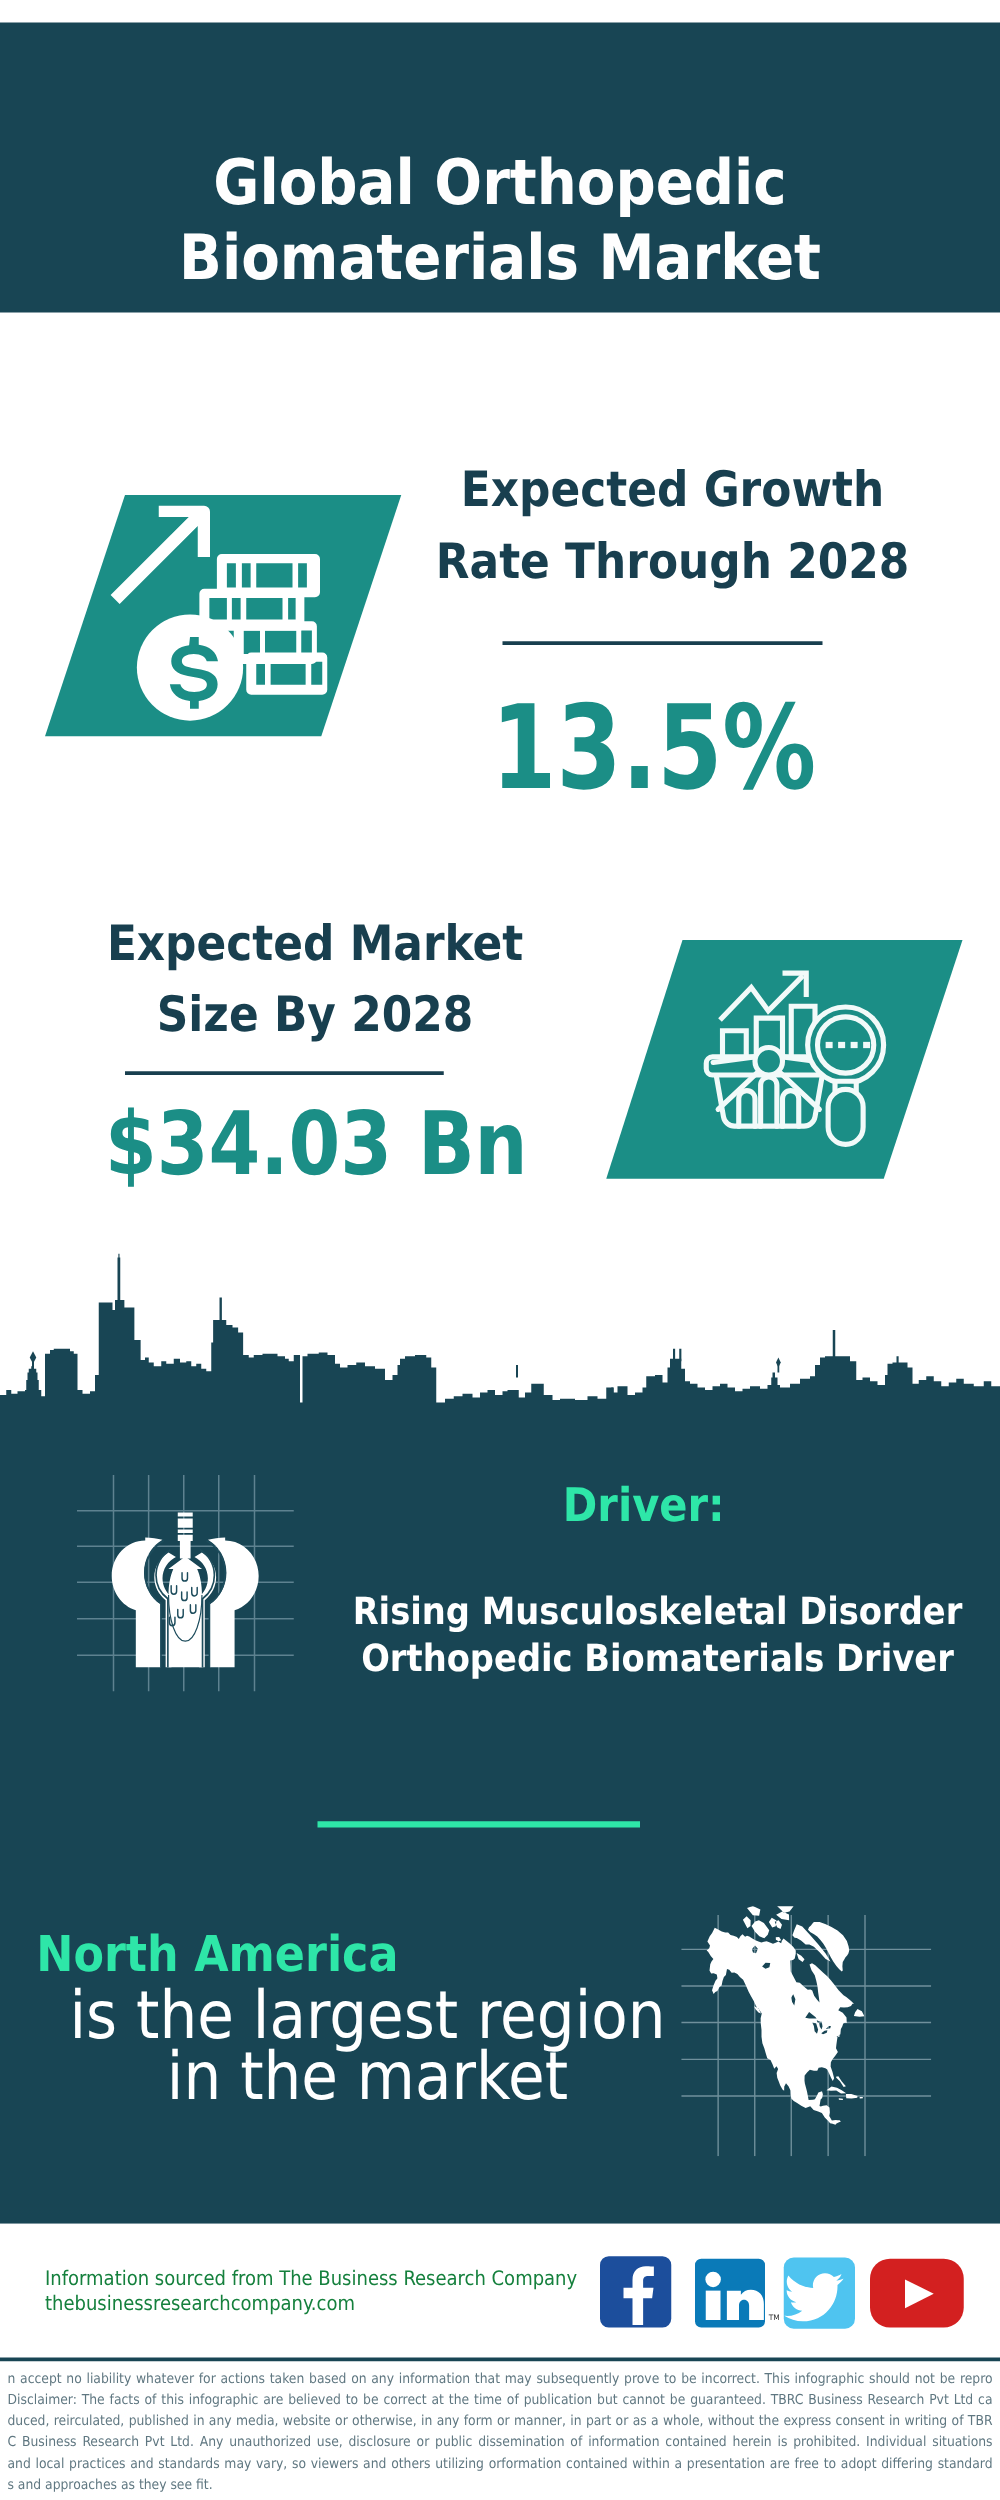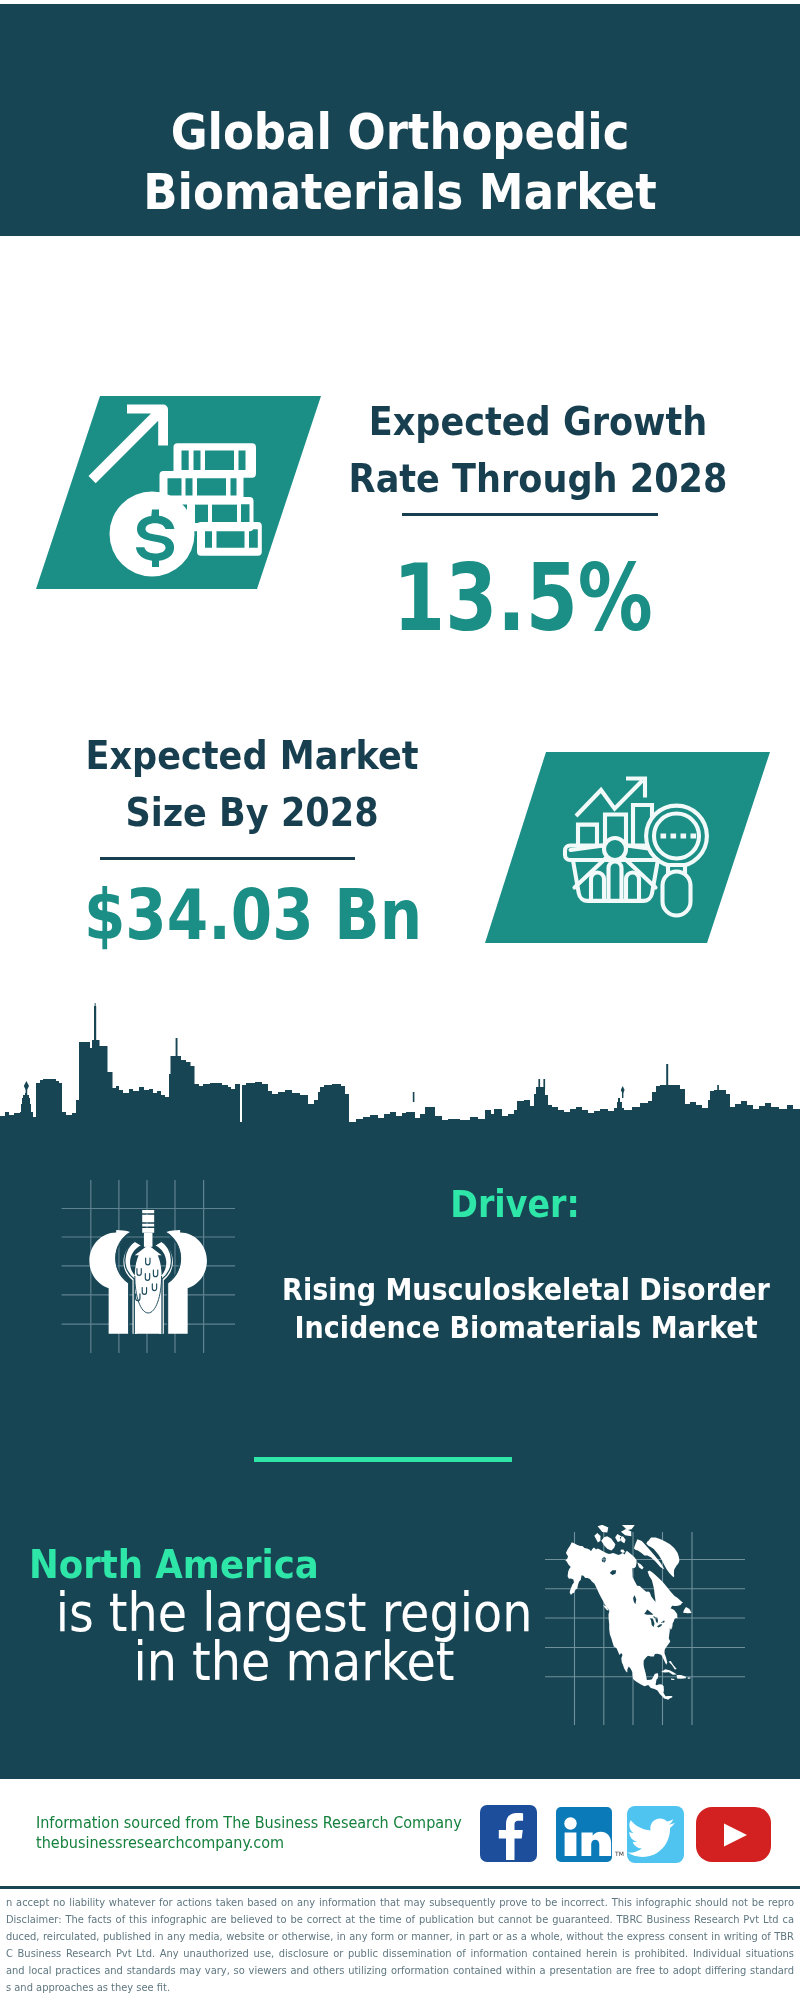--- a/index.html
+++ b/index.html
@@ -3,33 +3,33 @@
 <meta charset="utf-8">
 <title>Global Orthopedic Biomaterials Market</title>
 <style>
   html,body{margin:0;padding:0;}
   body{width:800px;height:2000px;background:#ffffff;
        font-family:"DejaVu Sans Condensed","DejaVu Sans",sans-serif;
        overflow:hidden;-webkit-font-smoothing:antialiased;}
   .page{position:relative;width:800px;height:2000px;overflow:hidden;background:#fff;}
 
   
-  .header{position:absolute;left:0;top:4px;width:800px;height:232px;background:#184554;}
+  .header{position:absolute;left:0;top:18px;width:800px;height:232px;background:#184554;}
   .header-title{position:absolute;left:0;top:0;width:800px;text-align:center;color:#fefefe;
       font-weight:bold;font-size:50px;line-height:58px;}
   .header-title .l1{position:absolute;left:0;top:99px;width:800px;}
   .header-title .l2{position:absolute;left:0;top:159px;width:800px;}
 
   
   .stat-title{position:absolute;color:#183f4f;font-weight:bold;font-size:39px;line-height:56.5px;text-align:center;}
   .stat-rule{position:absolute;height:3px;background:#183f4f;}
   .stat-value{position:absolute;color:#1b8e86;font-weight:bold;text-align:center;}
 
   
-  .b1-title{left:288px;top:394px;width:500px;}
+  .b1-title{left:288px;top:365px;width:500px;}
   .b1-rule{left:402px;top:513px;width:256px;}
   .b1-value{left:273px;top:552px;width:500px;font-size:93px;line-height:93px;transform:scaleX(0.895);transform-origin:50% 50%;}
 
   
   .b2-title{left:-2px;top:728px;width:508px;}
   .b2-rule{left:100px;top:857px;width:255px;}
   .b2-value{left:-1px;top:880px;width:508px;font-size:70px;line-height:70px;transform:scaleX(0.945);transform-origin:50% 50%;}
 
   
   .para{position:absolute;}
@@ -221,21 +221,21 @@
       <g stroke="#1d4c5c" stroke-width="1.2" fill="none">
         <path d="M72.5,86.3 c0,25.0 7.6,45.3 17.2,45.3 c9.6,0 17.2,-20.3 17.2,-45.3"></path>
       </g>
     </g>
       </svg>
   </div>
 
   <div class="driver-label">Driver:</div>
   <div class="driver-text">
     <div>Rising Musculoskeletal Disorder</div>
-    <div>Incidence Biomaterials Market</div>
+    <div>Orthopedic Biomaterials Driver</div>
   </div>
   <div class="mid-rule"></div>
 
   <div class="grid-box" style="left:545px;top:1525px;width:200px;height:200px;">
     <svg width="200" height="200" viewBox="545 1525 200 200">
       <g stroke="#70909c" stroke-width="1.1" fill="none">
         <path d="M574.5,1532 V1725 M603.8,1532 V1725 M633,1532 V1725 M662.5,1532 V1725 M692,1532 V1725"></path>
         <path d="M545,1559.5 H745 M545,1588.8 H745 M545,1618 H745 M545,1647.5 H745 M545,1676.8 H745"></path>
       </g>
       <path fill="#ffffff" fill-rule="evenodd" d="M566.5,1561.3 565.3,1560.4 567.4,1558.6 568.0,1556.3 565.9,1553.1 567.8,1549.0 569.7,1546.3 571.8,1542.2 574.5,1543.5 577.4,1545.1 580.2,1546.0 582.5,1546.0 584.4,1548.0 586.9,1548.6 589.5,1549.6 591.0,1551.2 592.3,1549.0 594.0,1547.4 596.1,1549.4 597.6,1548.5 599.4,1549.2 601.9,1550.8 604.3,1552.1 606.8,1553.2 609.1,1553.9 611.2,1553.4 613.3,1552.9 615.9,1553.9 618.4,1554.9 620.5,1554.2 622.7,1553.1 624.9,1554.5 625.5,1552.5 626.8,1550.8 629.3,1552.8 632.0,1555.0 634.7,1557.6 636.6,1560.3 636.6,1562.9 636.2,1564.8 635.8,1566.8 634.4,1567.9 632.2,1568.3 632.4,1572.3 632.6,1577.2 634.6,1580.9 637.1,1585.7 639.8,1586.1 642.6,1588.7 646.2,1591.8 648.4,1591.6 649.8,1592.4 651.3,1596.5 653.5,1599.5 655.6,1601.9 655.2,1598.5 654.5,1593.7 654.0,1589.1 653.0,1584.5 651.8,1580.1 649.2,1576.1 647.6,1571.5 649.6,1570.6 652.2,1572.2 655.4,1575.1 658.6,1578.1 661.8,1581.0 664.5,1583.9 667.7,1588.0 670.9,1592.1 674.8,1596.2 677.0,1597.6 680.4,1600.4 683.2,1603.0 682.0,1603.0 680.8,1604.7 678.2,1605.8 675.2,1605.9 672.2,1605.8 670.6,1608.2 674.2,1610.1 677.2,1614.0 677.4,1618.4 676.0,1618.1 674.6,1618.8 673.8,1621.2 672.7,1623.2 672.3,1627.3 670.1,1629.0 669.6,1632.1 669.1,1635.7 668.8,1638.5 670.3,1641.6 668.2,1644.6 666.0,1647.4 664.7,1649.8 664.5,1653.2 666.0,1657.6 667.3,1662.6 666.2,1664.8 664.8,1662.1 663.3,1658.8 661.8,1655.6 660.3,1654.5 657.5,1653.7 654.9,1654.1 653.8,1656.6 651.1,1656.6 647.9,1655.8 645.8,1657.8 643.7,1660.4 643.6,1664.3 643.9,1666.7 645.6,1673.1 646.9,1679.9 650.5,1679.8 651.9,1679.3 653.4,1676.7 654.7,1673.9 657.6,1673.0 658.3,1675.3 657.7,1678.4 656.5,1679.5 655.6,1684.7 656.6,1685.2 658.4,1684.6 661.3,1684.2 663.6,1686.0 663.9,1689.9 663.4,1692.8 665.5,1696.3 668.6,1696.0 670.1,1696.1 671.7,1696.1 672.7,1697.1 670.8,1698.0 669.2,1698.7 668.3,1699.7 666.1,1699.0 664.1,1698.6 662.4,1696.6 659.8,1694.0 657.5,1690.4 654.5,1689.1 650.9,1687.9 648.2,1684.9 644.5,1686.3 641.0,1684.6 637.7,1682.4 635.0,1680.8 633.0,1678.7 632.5,1675.3 632.4,1672.3 630.8,1668.9 628.8,1666.6 627.4,1669.2 627.3,1672.5 626.0,1671.5 624.2,1668.4 623.0,1665.1 621.8,1662.2 621.3,1658.3 622.5,1655.1 621.2,1653.0 619.4,1654.9 618.0,1651.4 616.4,1647.9 613.8,1646.6 612.4,1642.0 611.5,1638.7 609.9,1634.5 609.2,1629.3 609.2,1624.0 608.6,1618.7 608.5,1614.6 609.4,1610.7 607.4,1607.8 605.0,1605.1 603.1,1600.9 600.7,1596.7 598.8,1593.1 596.9,1588.7 594.5,1583.8 591.9,1581.5 589.9,1579.1 587.5,1578.0 585.3,1578.1 583.4,1575.8 581.6,1575.2 580.7,1579.9 579.1,1581.6 578.0,1584.7 577.3,1588.4 575.6,1589.5 573.9,1592.7 572.2,1593.5 570.9,1595.1 569.6,1592.2 570.8,1588.4 572.4,1584.6 574.0,1582.6 573.4,1579.5 570.9,1578.5 568.9,1578.7 567.6,1576.3 568.2,1571.4 569.2,1569.1 570.7,1567.1 568.6,1564.7Z M633.9,1548.2 635.5,1543.7 637.4,1539.3 641.8,1541.1 647.7,1547.5 654.2,1555.0 660.5,1562.8 664.4,1569.2 660.5,1567.2 655.7,1561.8 651.1,1557.4 647.5,1555.6 644.5,1555.6 640.8,1552.4 637.4,1550.3 635.7,1550.1Z M601.2,1540.8 604.1,1537.2 607.1,1536.2 611.1,1538.4 615.4,1544.2 614.2,1547.8 611.4,1550.6 607.5,1548.9 604.0,1545.3Z M594.3,1535.7 597.3,1533.0 600.5,1536.1 600.4,1540.8 597.9,1542.5Z M621.8,1524.9 624.0,1517.7 627.0,1513.2 632.1,1511.8 637.6,1515.7 636.8,1521.3 634.4,1525.6 631.6,1529.2 627.2,1530.1Z M620.9,1531.7 625.9,1529.1 631.2,1531.5 631.3,1536.2 625.2,1535.2Z M597.6,1526.3 602.3,1524.8 608.3,1527.6 607.3,1532.5 602.3,1532.1Z M610.2,1515.1 614.6,1514.2 619.4,1518.6 617.4,1521.9 612.7,1520.1Z M615.1,1537.5 617.4,1534.1 621.2,1536.3 620.6,1541.0 617.8,1542.0Z M619.8,1537.3 622.9,1536.2 625.6,1539.7 624.4,1543.2 621.7,1541.7Z M620.6,1549.7 623.3,1549.6 625.0,1552.1 622.9,1552.9 620.7,1551.8Z M637.3,1562.3 641.0,1564.6 643.6,1567.4 642.1,1569.5 638.9,1567.3Z M683.1,1612.7 687.6,1613.3 691.5,1613.0 689.5,1609.0 686.0,1607.1 684.1,1609.8Z M603.1,1604.9 606.5,1606.4 608.8,1610.7 606.8,1610.0 604.6,1607.6Z M661.2,1672.1 665.2,1669.2 669.6,1670.2 673.4,1672.2 676.9,1674.5 672.8,1674.7 669.0,1672.3 664.7,1672.6Z M676.7,1675.1 681.0,1675.1 686.0,1676.8 685.8,1678.2 681.3,1678.7 677.0,1678.5Z M687.7,1677.5 690.2,1677.6 690.3,1678.6 687.8,1678.7Z M671.0,1678.5 674.3,1678.9 674.3,1679.9 671.1,1679.7Z M668.7,1661.4 670.7,1660.9 673.3,1664.9 676.7,1669.0 674.9,1669.5 671.9,1665.0 669.2,1662.3Z M669.4,1628.8 672.0,1628.3 672.1,1629.0 669.6,1629.5Z M651.1,1537.5 655.7,1537.6 660.6,1539.3 665.2,1541.6 670.0,1544.3 674.4,1548.2 677.5,1552.8 678.9,1557.1 679.4,1560.4 678.7,1562.8 677.7,1564.3 676.4,1565.7 675.3,1567.7 674.2,1569.5 673.9,1573.0 674.2,1576.3 673.4,1577.2 671.4,1575.3 669.1,1572.8 666.6,1569.2 664.5,1565.6 662.8,1562.1 660.9,1558.5 658.7,1554.9 656.5,1552.2 653.8,1549.1 651.2,1547.3 648.4,1545.8 646.4,1543.8 647.2,1541.8 648.8,1540.4 649.8,1538.9Z M647.3,1614.8 650.8,1614.8 653.3,1614.8 652.3,1613.5 647.3,1609.6 644.2,1614.1Z M653.9,1617.9 655.4,1618.6 655.8,1621.1 657.2,1623.6 658.0,1621.1 657.4,1617.4 656.2,1617.4 653.4,1616.1Z M651.1,1620.7 651.7,1625.0 653.6,1626.9 654.5,1623.7 652.9,1618.6 649.8,1617.9Z M658.4,1627.4 661.4,1626.1 662.0,1624.1 659.7,1624.6 657.0,1626.6Z M661.6,1623.1 664.2,1622.6 664.7,1620.7 663.1,1620.7 660.8,1622.9Z M633.7,1601.6 635.4,1604.3 636.3,1599.4 634.6,1595.3 632.8,1598.1Z M602.4,1561.9 604.8,1562.6 606.3,1558.9 604.0,1556.4 601.5,1559.4Z M612.4,1574.9 615.5,1573.8 616.2,1570.3 612.4,1570.2 609.7,1573.1Z"></path>

